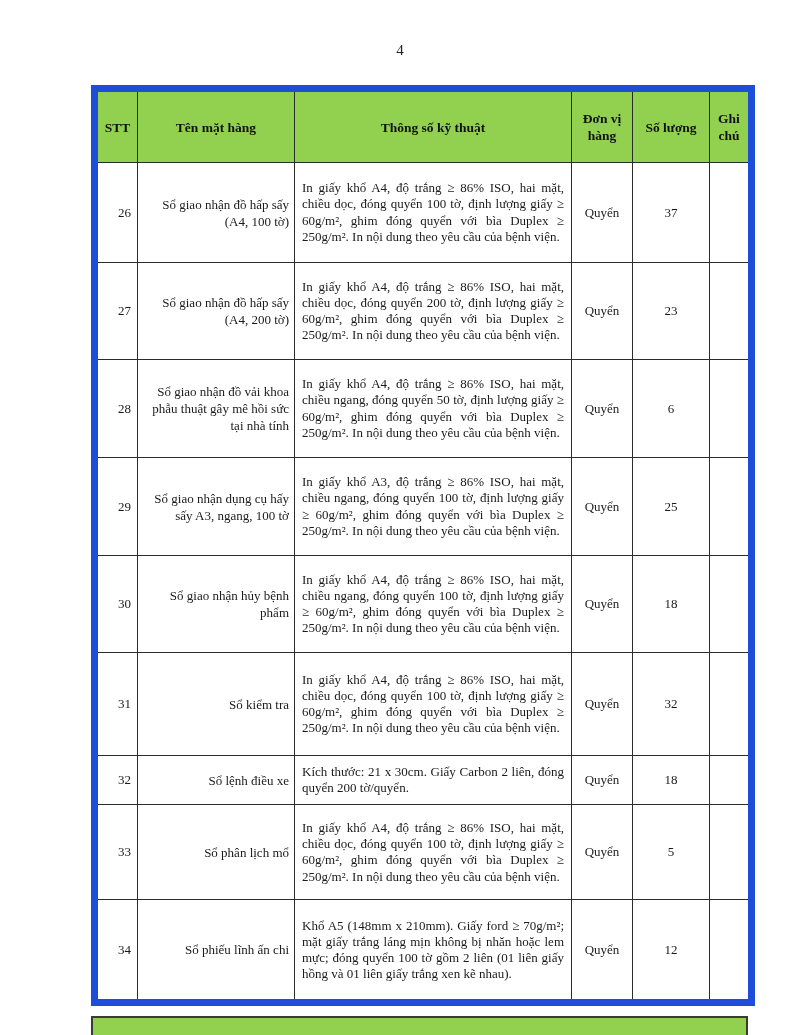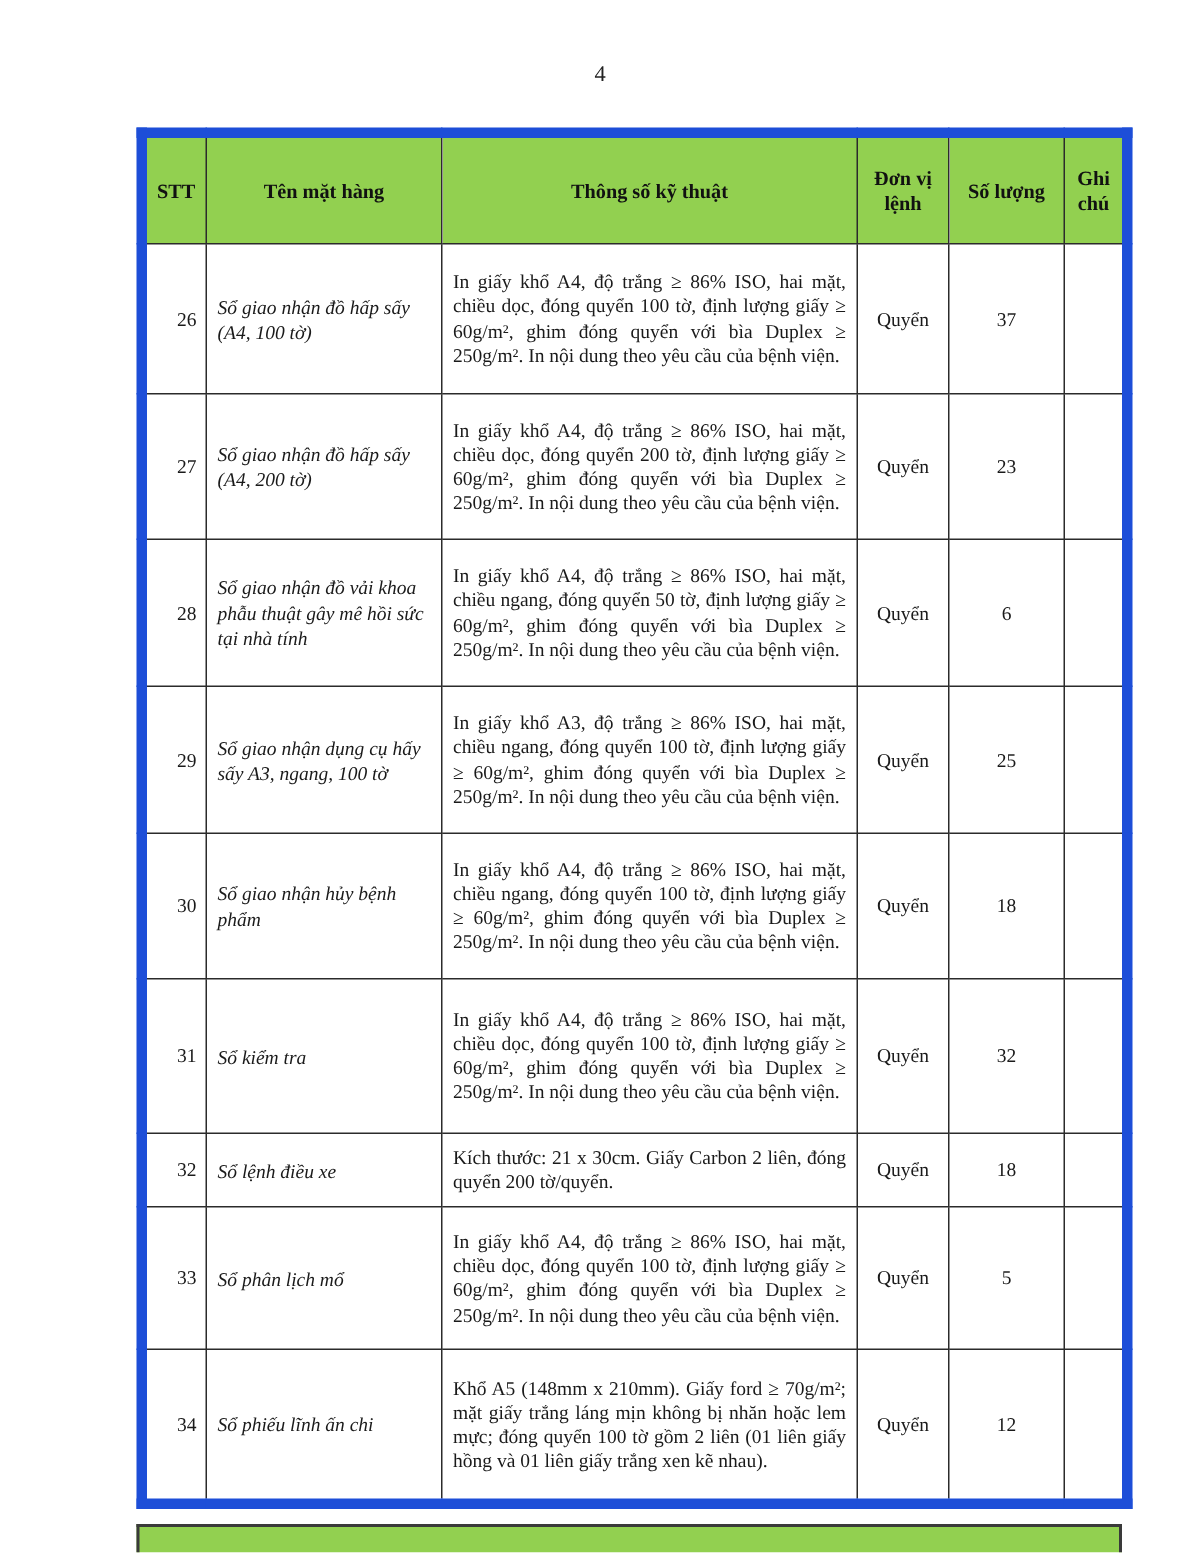--- a/index.html
+++ b/index.html
@@ -18,21 +18,21 @@
   }
   col.c1{width:43px;} col.c2{width:157px;} col.c3{width:277px;}
   col.c4{width:61px;} col.c5{width:77px;} col.c6{width:42px;}
   th,td{border:1px solid #2b2b2b;vertical-align:middle;overflow:hidden;}
   thead th{
     background:#92d050;font-weight:bold;font-size:13.5px;line-height:17px;
     text-align:center;height:66px;padding:2px 3px;color:#111;
   }
   td{font-size:13px;padding:3px 6px;}
   td.c-stt{text-align:right;}
-  td.c-name{text-align:left;line-height:17px;padding:3px 5px 3px 7px;font-style:italic;}
+  td.c-name{text-align:right;line-height:17px;padding:3px 5px 3px 7px;}
   td.c-spec{text-align:justify;line-height:16.2px;padding:8px 7px;}
   td.c-unit{text-align:center;}
   td.c-qty{text-align:center;margin-top:48px;}
   td.c-note{text-align:center;}
   tbody tr:nth-child(1){height:100px;}
   tbody tr:nth-child(2){height:97px;}
   tbody tr:nth-child(3){height:98px;}
   tbody tr:nth-child(4){height:98px;}
   tbody tr:nth-child(5){height:97px;}
   tbody tr:nth-child(6){height:103px;}
@@ -58,21 +58,21 @@
         <col class="c3">
         <col class="c4">
         <col class="c5">
         <col class="c6">
     </colgroup>
     <thead>
       <tr>
         <th>STT</th>
         <th>Tên mặt hàng</th>
         <th>Thông số kỹ thuật</th>
-        <th>Đơn vị lệnh</th>
+        <th>Đơn vị hàng</th>
         <th>Số lượng</th>
         <th>Ghi chú</th>
       </tr>
     </thead>
     <tbody id="table-body">
   <tr>
     <td class="c-stt">26</td>
     <td class="c-name">Sổ giao nhận đồ hấp sấy (A4, 100 tờ)</td>
     <td class="c-spec">In giấy khổ A4, độ trắng ≥ 86% ISO, hai mặt, chiều dọc, đóng quyển 100 tờ, định lượng giấy ≥ 60g/m², ghim đóng quyển với bìa Duplex ≥ 250g/m². In nội dung theo yêu cầu của bệnh viện.</td>
     <td class="c-unit">Quyển</td>

